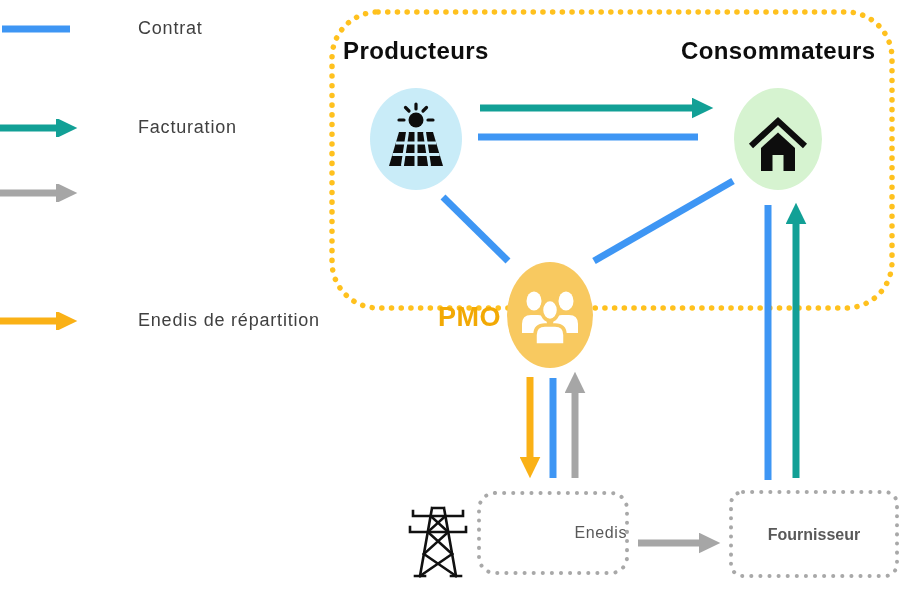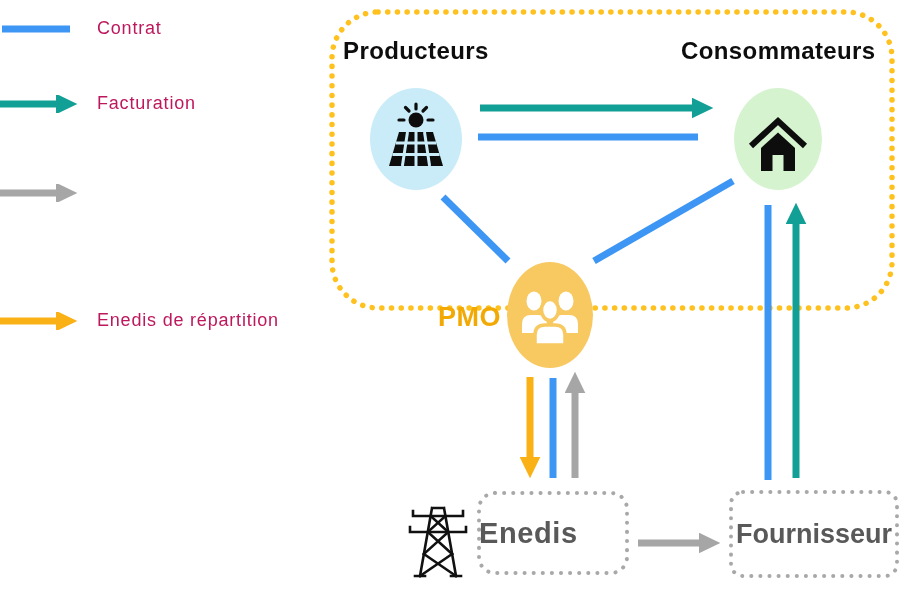--- a/index.html
+++ b/index.html
@@ -6,35 +6,35 @@
   .canvas{
     position:relative;width:904px;height:594px;background:#fff;overflow:hidden;
     font-family:"Liberation Sans","DejaVu Sans",sans-serif;
   }
   .scene{position:absolute;left:0;top:0;width:904px;height:594px;}
   .abs{position:absolute;}
   
   .legend-item{position:absolute;left:0;display:flex;align-items:center;gap:9px;}
   .legend-item .key{flex:0 0 auto;display:block;}
   .legend-item .lab{
-    font-size:18px;color:#be185d;letter-spacing:0.8px;line-height:31px;
+    font-size:18px;color:#404040;letter-spacing:0.8px;line-height:31px;margin-left:41px;
   }
   #leg-3 .lab{width:136px;}
   
   .node-label{position:absolute;font-weight:700;color:#0d0d0d;font-size:24px;letter-spacing:0.4px;white-space:nowrap;}
   #lbl-producteurs{left:343px;top:37px;}
   #lbl-consommateurs{left:681px;top:37px;}
   #lbl-pmo{left:438px;top:302px;color:#F2A904;font-size:27px;letter-spacing:0.5px;}
   #lbl-enedis{
-    left:479px;top:493px;width:148px;height:80px;display:flex;align-items:center;justify-content:flex-start;
-    color:#595959;font-size:29px;font-weight:700;letter-spacing:0.6px;
+    left:479px;top:493px;width:148px;height:80px;display:flex;align-items:center;justify-content:flex-end;
+    color:#595959;font-size:16px;font-weight:400;letter-spacing:0.6px;
   }
   #lbl-supplier{
     left:731px;top:492px;width:166px;height:84px;display:flex;flex-direction:column;
-    align-items:center;justify-content:center;color:#595959;font-size:27px;font-weight:700;line-height:27px;
+    align-items:center;justify-content:center;color:#595959;font-size:16px;font-weight:700;line-height:27px;
   }
 </style>
 </head>
 <body>
 
 <div class="canvas">
 
   <svg width="0" height="0" style="position:absolute" aria-hidden="true">
     <defs>
       <marker id="mk-teal" markerWidth="3.2" markerHeight="3" refX="0.2" refY="1.5" orient="auto" markerUnits="strokeWidth">
@@ -51,21 +51,21 @@
 
   <div class="legend">
 
     <div class="legend-item" id="leg-1" style="top:13px">
       <svg class="key" width="88" height="18">
         <line x1="2" y1="9" x2="70" y2="9" stroke="#3E96F4" stroke-width="7"></line>
       </svg>
       <span class="lab">Contrat</span>
     </div>
 
-    <div class="legend-item" id="leg-2" style="top:88px">
+    <div class="legend-item" id="leg-2" style="top:112px">
       <svg class="key" width="88" height="18">
         <line x1="0" y1="9" x2="57" y2="9" stroke="#12A096" stroke-width="7" marker-end="url(#mk-teal)"></line>
       </svg>
       <span class="lab">Facturation</span>
     </div>
 
     <div class="legend-item" id="leg-3" style="top:184px">
       <svg class="key" width="88" height="18">
         <line x1="0" y1="9" x2="57" y2="9" stroke="#A6A6A6" stroke-width="7" marker-end="url(#mk-gray)"></line>
       </svg>

